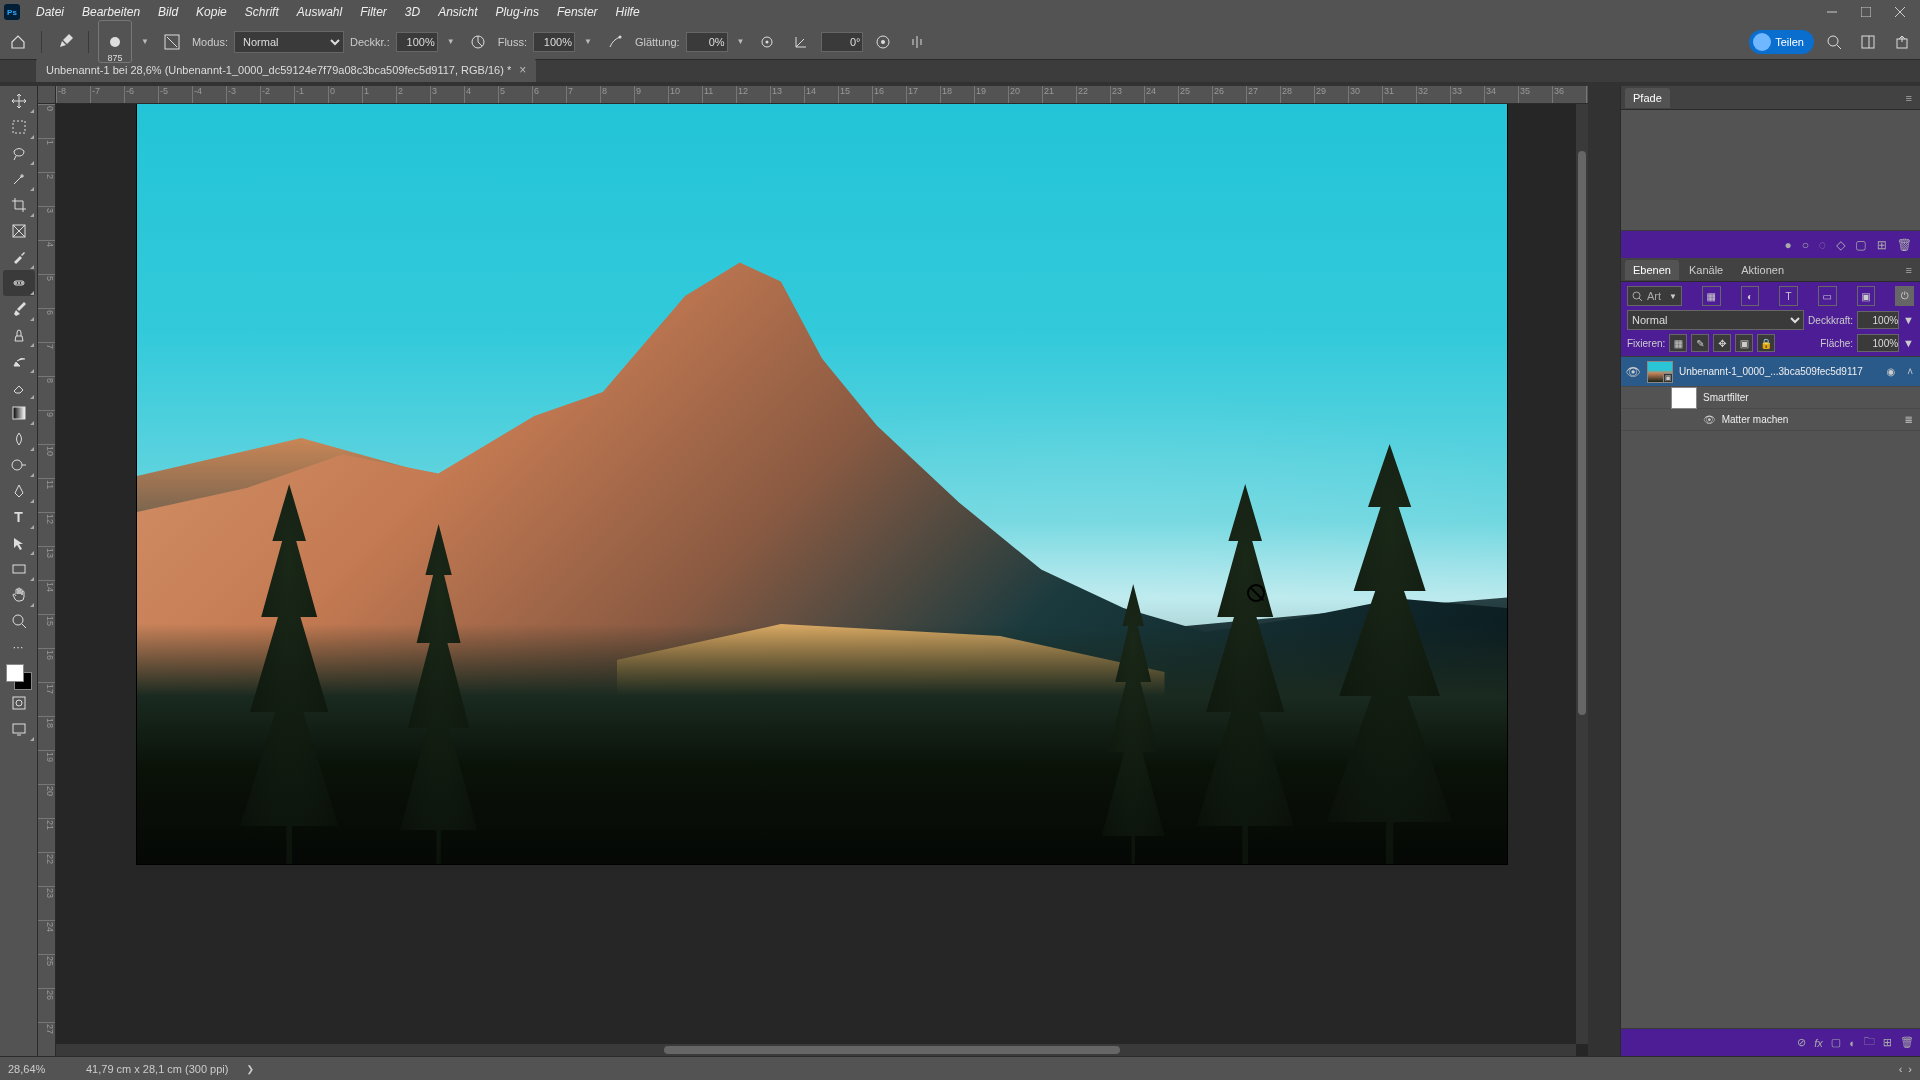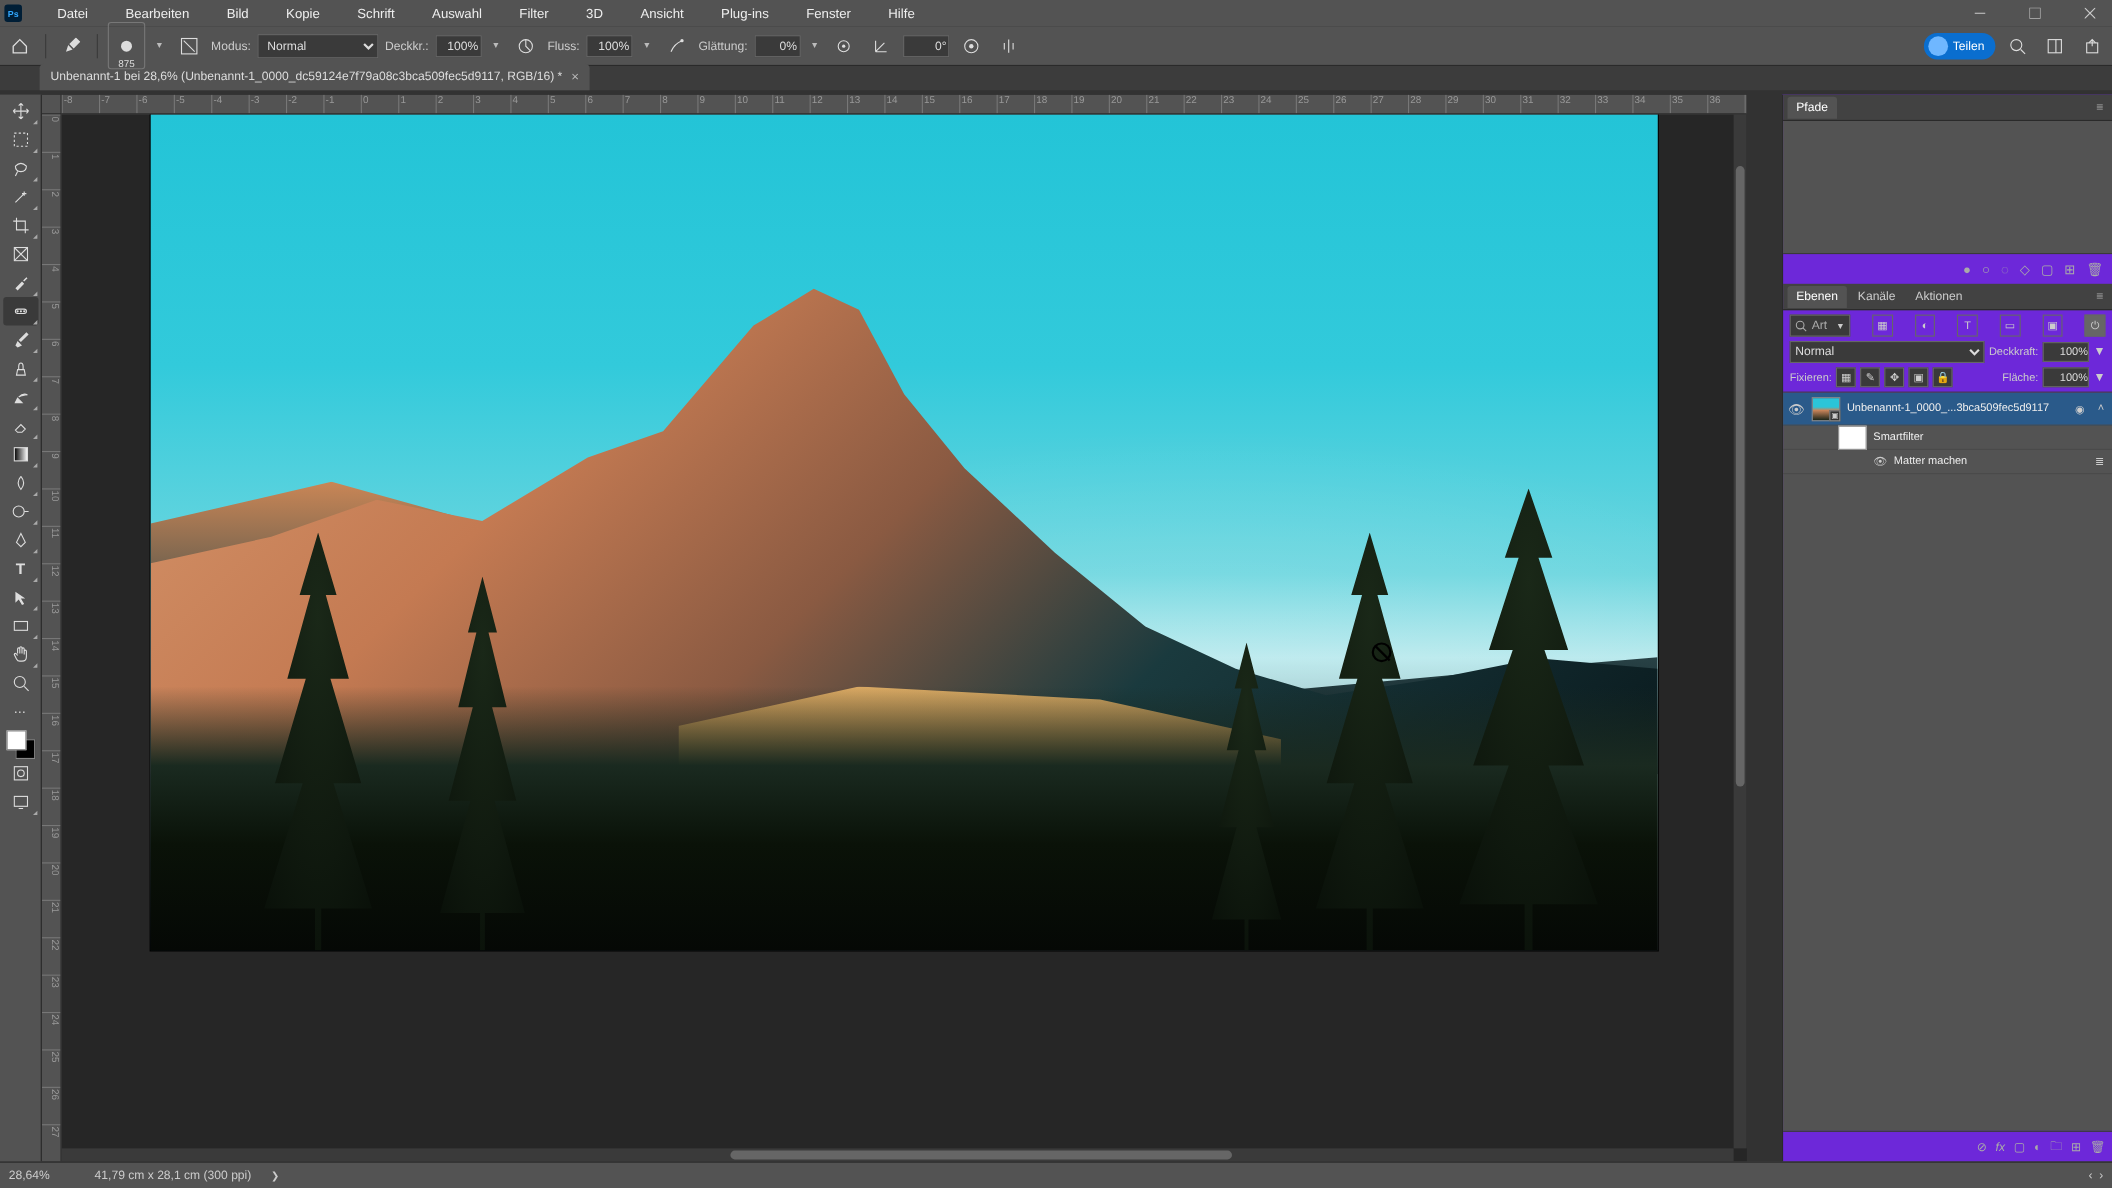--- a/index.html
+++ b/index.html
@@ -1,21 +1,21 @@
 <!DOCTYPE html>
 <html><head>
 <meta charset="utf-8">
 <style>
 * { margin:0; padding:0; box-sizing:border-box; font-family:"Segoe UI",Tahoma,sans-serif; user-select:none; }
 body { width:1920px; height:1080px; background:#323232; color:#ccc; overflow:hidden; font-size:11px; }
 
 
-.menubar { height:24px; background:#535353; display:flex; align-items:center; padding:0 4px; gap:18px; }
+.menubar { height:24px; background:#535353; display:flex; align-items:center; padding:0 4px; gap:2px; }
 .menubar .ps-logo { width:16px; height:16px; background:#001e36; border-radius:3px; display:flex; align-items:center; justify-content:center; font-size:8px; font-weight:bold; color:#31a8ff; margin-right:6px; }
-.menubar .menuitem { padding:3px 8px; font-size:12px; color:#eee; cursor:pointer; }
+.menubar .menuitem { padding:3px 8px; font-size:12px; color:#eee; cursor:pointer;font-style:italic; }
 .menubar .spacer { flex:1; }
 .menubar .winbtn { width:32px; height:20px; display:flex; align-items:center; justify-content:center; color:#ccc; cursor:pointer; }
 
 
 .optbar { height:36px; background:#535353; border-bottom:1px solid #2a2a2a; display:flex; align-items:center; padding:0 4px; gap:6px; font-size:11px; color:#ddd; }
 .optbar .icon-btn { width:28px; height:28px; display:flex; align-items:center; justify-content:center; cursor:pointer; border-radius:3px; }
 .optbar .brush-thumb { width:34px; height:43px; border:1px solid #777; border-radius:3px; display:flex; flex-direction:column; align-items:center; justify-content:center; position:relative; }
 .optbar .brush-thumb .dot { width:10px; height:10px; border-radius:50%; background:#ddd; }
 .optbar .brush-thumb .num { font-size:9px; color:#ddd; position:absolute; bottom:-1px; }
 .optbar .chevron { font-size:8px; color:#bbb; cursor:pointer; padding:0 3px; }
@@ -63,21 +63,21 @@
 .t4 { right:14%; width:140px; height:380px; bottom:0; }
 .t5 { right:24%; width:90px; height:280px; bottom:0; }
 .cursor-no { position:absolute; top:480px; left:1110px; width:18px; height:18px; border:2px solid #000; border-radius:50%; }
 .cursor-no::after { content:''; position:absolute; top:7px; left:-1px; width:18px; height:2px; background:#000; transform:rotate(45deg); }
 .scrollbar-h { position:absolute; bottom:0; left:18px; right:12px; height:12px; background:#3a3a3a; }
 .scrollbar-h .thumb { position:absolute; top:2px; height:8px; left:40%; width:30%; background:#666; border-radius:4px; }
 .scrollbar-v { position:absolute; top:18px; bottom:12px; right:0; width:12px; background:#3a3a3a; }
 .scrollbar-v .thumb { position:absolute; left:2px; width:8px; top:5%; height:60%; background:#666; border-radius:4px; }
 
 
-.rightcol { width:300px; background:#6d28d9; border-left:1px solid #2a2a2a; display:flex; flex-direction:column;margin-left:32px; }
+.rightcol { width:300px; background:#4c1d95; border-left:1px solid #2a2a2a; display:flex; flex-direction:column;margin-left:32px; }
 .panel-tabrow { height:24px; display:flex; align-items:center; gap:2px; padding:0 4px; background:#424242; border-bottom:1px solid #2a2a2a; }
 .panel-tab { padding:4px 8px; font-size:11px; color:#ccc; cursor:pointer; border-radius:3px 3px 0 0; }
 .panel-tab.active { background:#535353; color:#fff; }
 .panel-tabrow .menuicn { margin-left:auto; color:#aaa; cursor:pointer; padding:2px 4px; }
 .panel-body { flex:0 0 auto; }
 
 .paths-body { height:120px; background:#535353; }
 .paths-footer { height:28px; border-top:1px solid #3a3a3a; display:flex; align-items:center; justify-content:flex-end; gap:10px; padding:0 8px; color:#aaa; }
 .paths-footer span { cursor:pointer; font-size:12px; }
 

